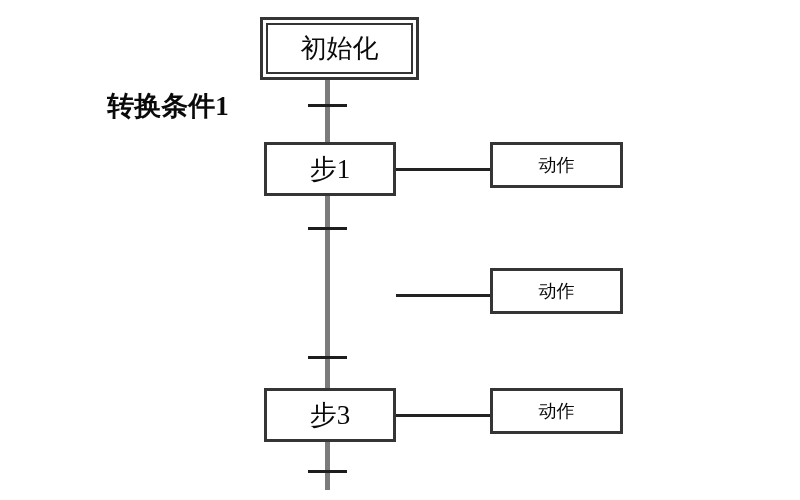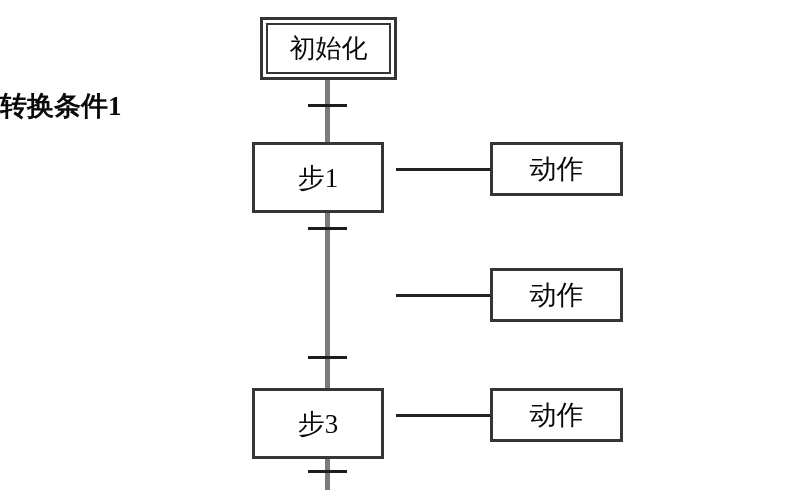--- a/index.html
+++ b/index.html
@@ -26,58 +26,59 @@
     z-index: 1;
   }
   .tick {
     position: absolute; left: 308px;
     width: 39px; height: 3px;
     background: var(--tick);
     z-index: 2;
   }
   .tlabel {
     position: absolute; left: 0; width: 304px;
-    text-align: left;
+    text-align: center;
     font-size: 27px; font-weight: bold; line-height: 30px;
     color: var(--text);
     z-index: 2;
     white-space: nowrap;
+    padding-left: 32px;
   }
   .init {
     position: absolute; left: 260px; top: 17px;
-    width: 137px; height: 63px;
+    width: 159px; height: 63px;
     border: 3px solid var(--box_border);
     background: var(--background);
     padding: 3px;
     z-index: 3;
   }
   .init-inner {
     width: 100%; height: 100%;
     border: 2px solid var(--box_border);
     display: flex; align-items: center; justify-content: center;
     font-size: 26px; color: var(--text);
     white-space: nowrap;
   }
   .step {
-    position: absolute; left: 252px;
-    width: 132px; height: 71px;
+    position: absolute; left: 264px;
+    width: 132px; height: 54px;
     border: 3px solid var(--box_border);
     background: var(--background);
     display: flex; align-items: center; justify-content: center;
     font-size: 27px; color: var(--text);
     z-index: 3;
     white-space: nowrap;
   }
   .action {
     position: absolute; left: 490px;
-    width: 133px; height: 54px;
+    width: 133px; height: 46px;
     border: 3px solid var(--box_border);
     background: var(--background);
     display: flex; align-items: center; justify-content: center;
-    font-size: 27px; color: var(--text);
+    font-size: 18px; color: var(--text);
     z-index: 3;
     white-space: nowrap;
   }
   .connector {
     position: absolute; left: 396px;
     width: 94px; height: 3px;
     background: var(--connector);
     z-index: 2;
   }
 </style>

